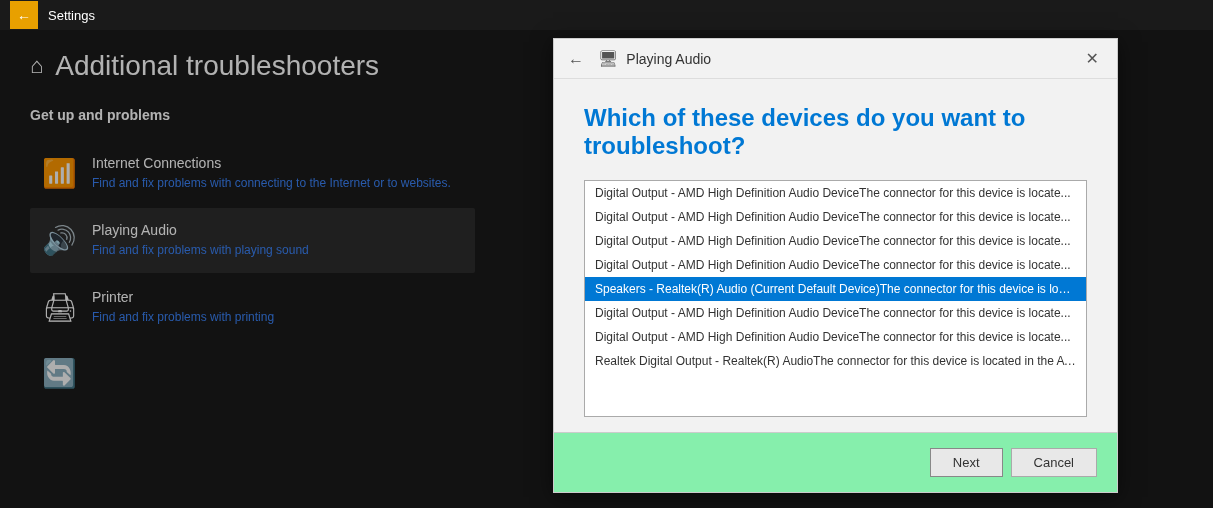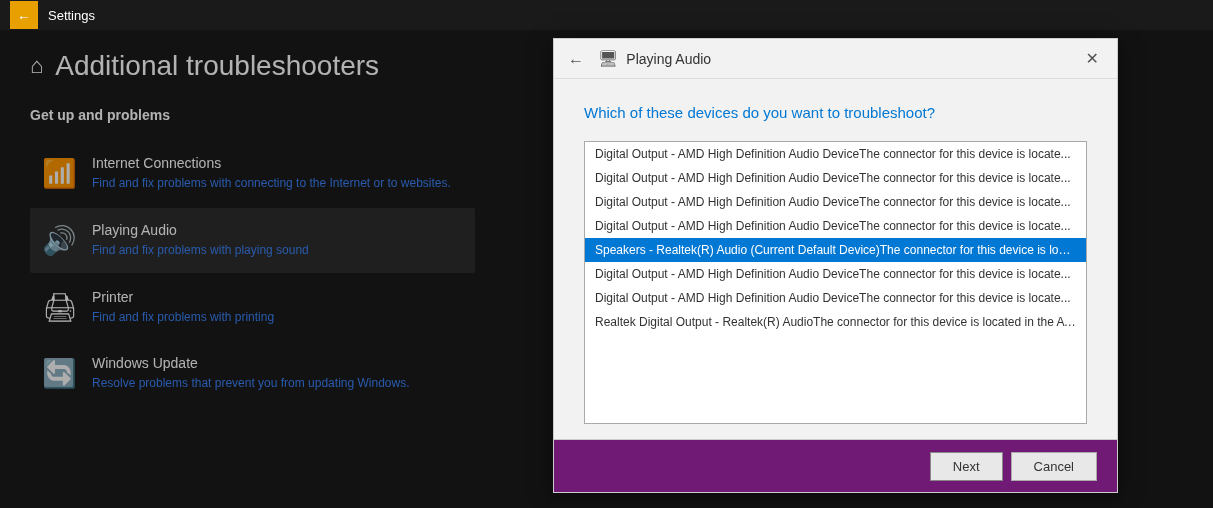--- a/index.html
+++ b/index.html
@@ -186,23 +186,23 @@
     }
 
     .dialog-body {
       flex: 1;
       padding: 25px 30px 15px 30px;
       display: flex;
       flex-direction: column;
     }
 
     .dialog-question {
-      font-size: 15px;
+      font-size: 24px;
       color: #0078d4;
-      font-weight: 400;
+      font-weight: 700;
       margin-bottom: 20px;
     }
 
     .device-list {
       flex: 1;
       border: 1px solid #aaa;
       background: #fff;
       overflow-y: auto;
       list-style: none;
     }
@@ -215,22 +215,22 @@
       white-space: nowrap;
       overflow: hidden;
       text-overflow: ellipsis;
     }
     .device-item.selected {
       background: #0078d4;
       color: white;
     }
 
     .dialog-footer {
-      height: 53px;
-      background: #701a75;
+      height: 60px;
+      background: #86efac;
       border-top: 1px solid #ccc;
       display: flex;
       align-items: center;
       justify-content: flex-end;
       padding: 0 20px;
       gap: 8px;
     }
 
     .footer-btn {
       padding: 6px 22px;
@@ -281,24 +281,20 @@
   <div class="troubleshooter-item">
     <div class="item-icon">🖨</div>
     <div class="item-content">
       <div class="item-title">Printer</div>
       <div class="item-desc">Find and fix problems with printing</div>
     </div>
   </div>
 
   <div class="troubleshooter-item">
     <div class="item-icon">🔄</div>
-    <div class="item-content">
-      <div class="item-title">Windows Update</div>
-      <div class="item-desc">Resolve problems that prevent you from updating Windows.</div>
-    </div>
   </div>
 </div>
 
 <div class="dialog-overlay"></div>
 
 <div class="dialog">
   <div class="dialog-header">
     <div class="dialog-header-left">
       <button class="dialog-back-btn">←</button>
       <span class="dialog-icon">🖥</span>

